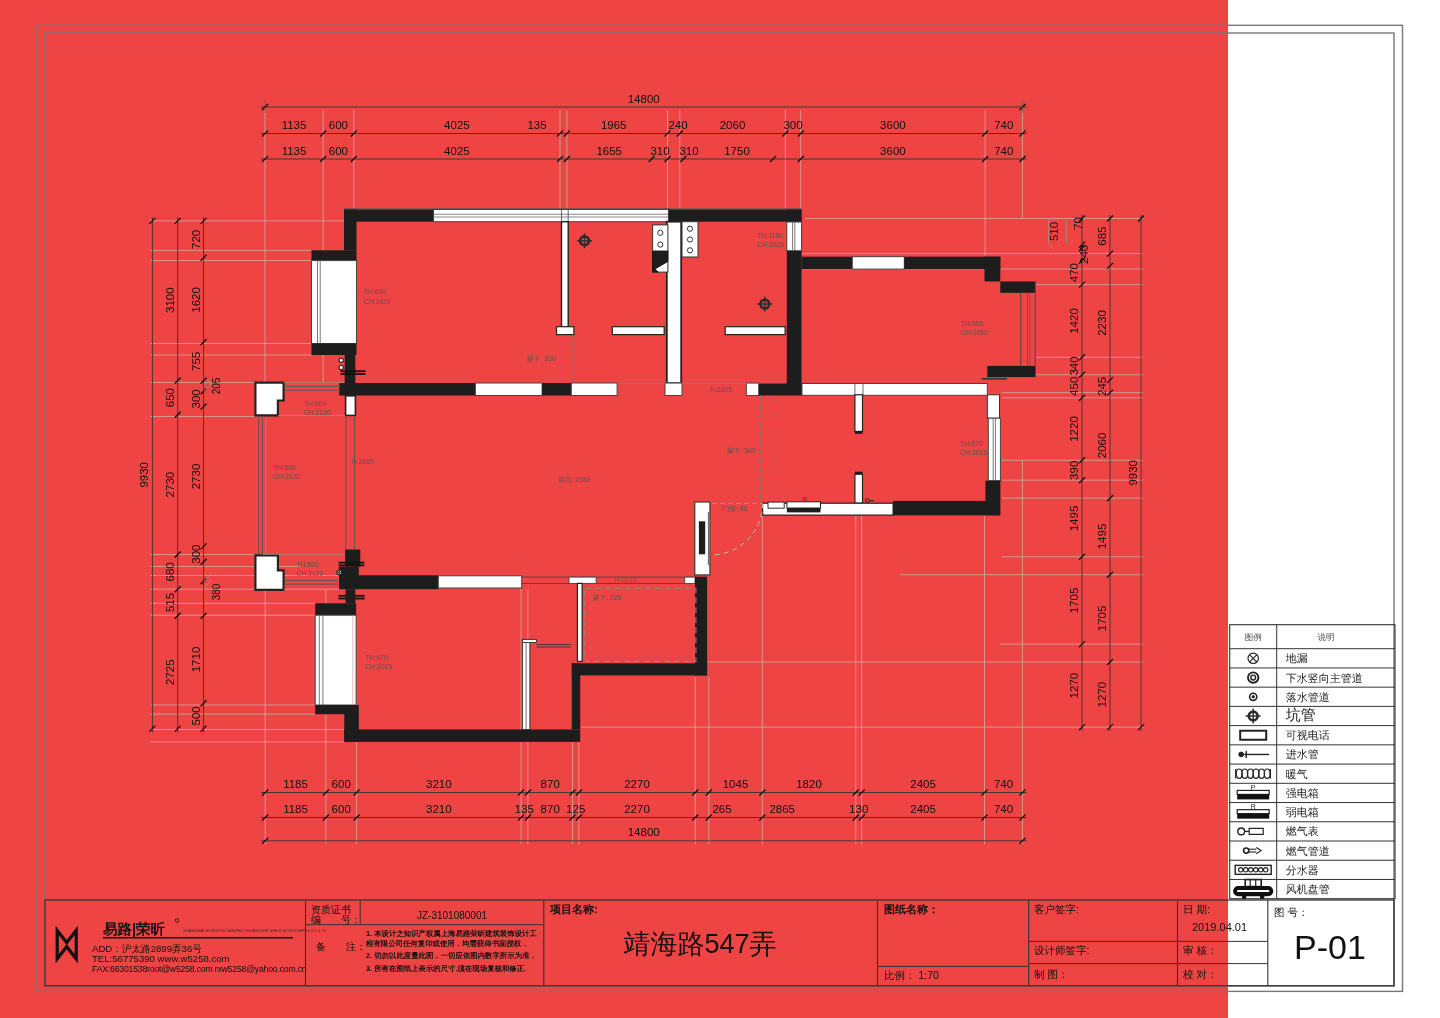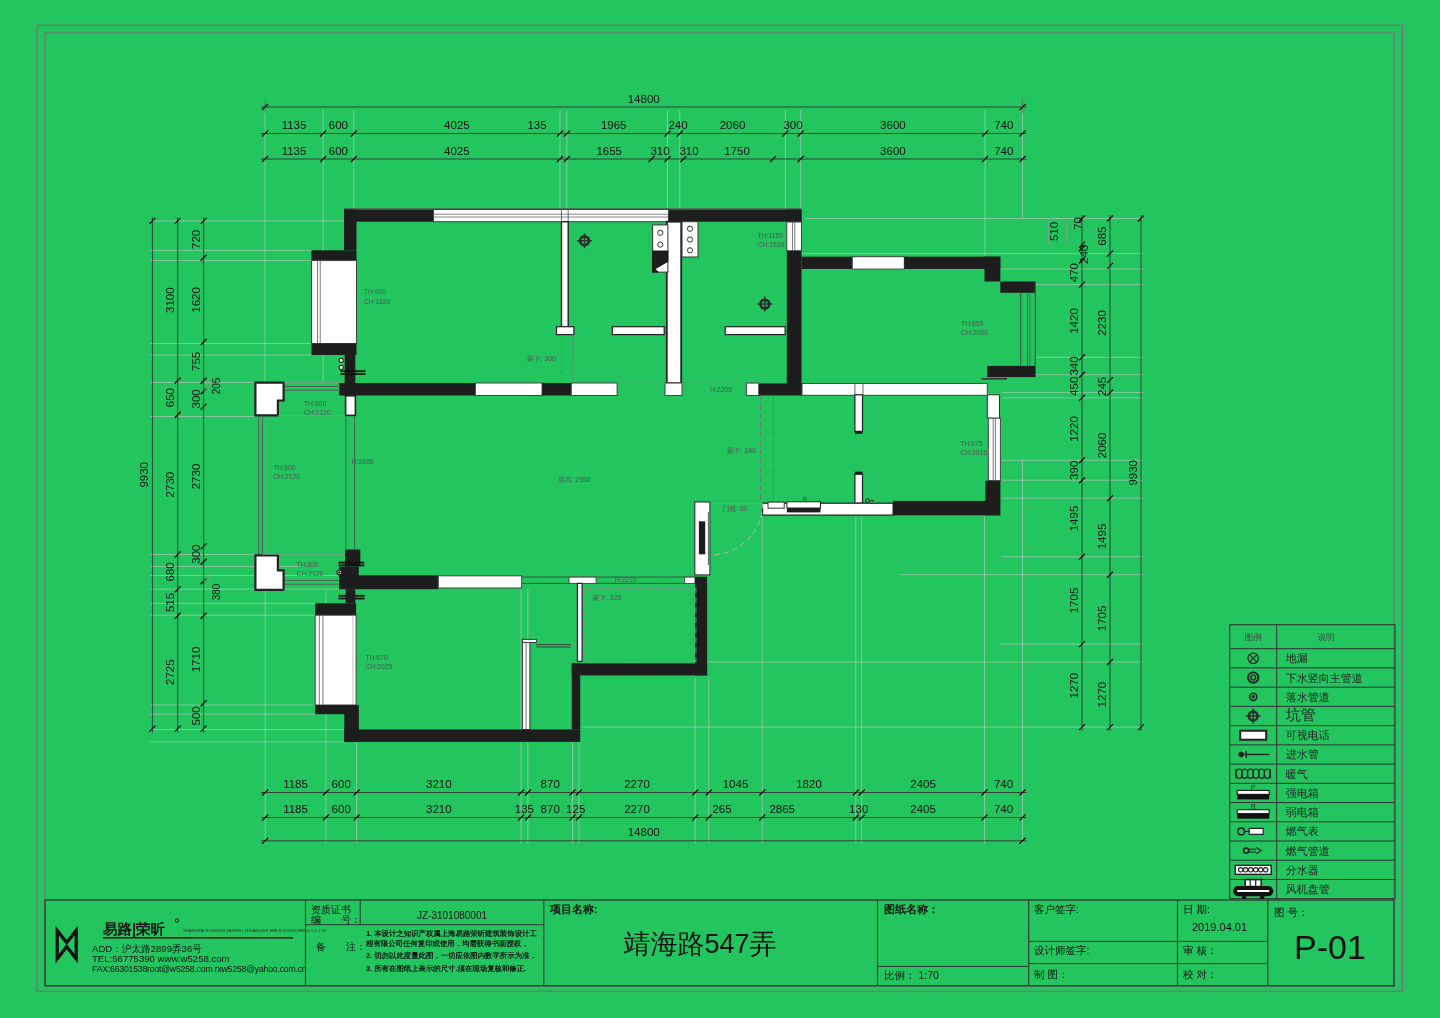--- a/index.html
+++ b/index.html
@@ -1,14 +1,14 @@
 <!DOCTYPE html>
 <html><head><meta charset="utf-8"><style>
 html,body{margin:0;padding:0;background:#fff;}
-#page{position:relative;width:1440px;height:1018px;background:#22c55e;font-family:"Liberation Sans",sans-serif;}
+#page{position:relative;width:1228px;height:1018px;background:#ef4444;font-family:"Liberation Sans",sans-serif;}
 text{font-family:"Liberation Sans",sans-serif;}
 </style></head><body>
 <div id="page">
 <svg width="1440" height="1018" viewBox="0 0 1440 1018">
 
 <rect x="37" y="25.3" width="1365.5" height="966.1" fill="none" stroke="#777" stroke-width="1.4"></rect>
 
 <rect x="45" y="33" width="1349" height="952.8" fill="none" stroke="#777" stroke-width="1.4"></rect>
 
 <line x1="265" y1="110" x2="265" y2="382" stroke="#c7c7c7" stroke-width="0.6"></line>

